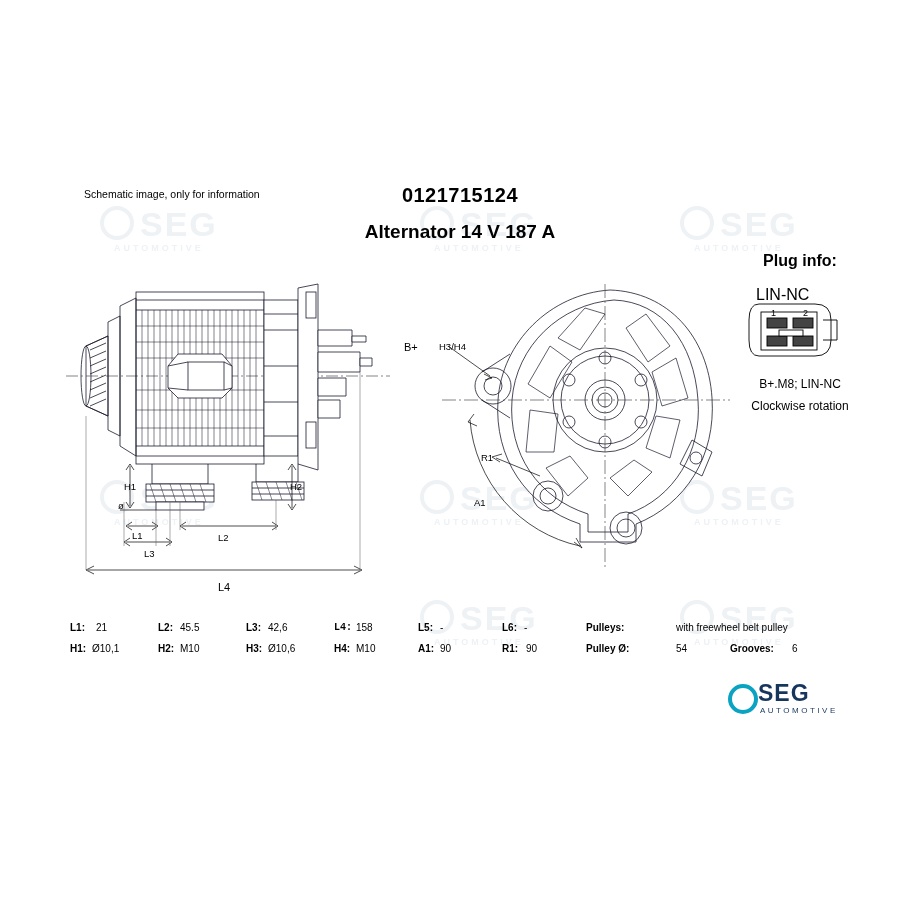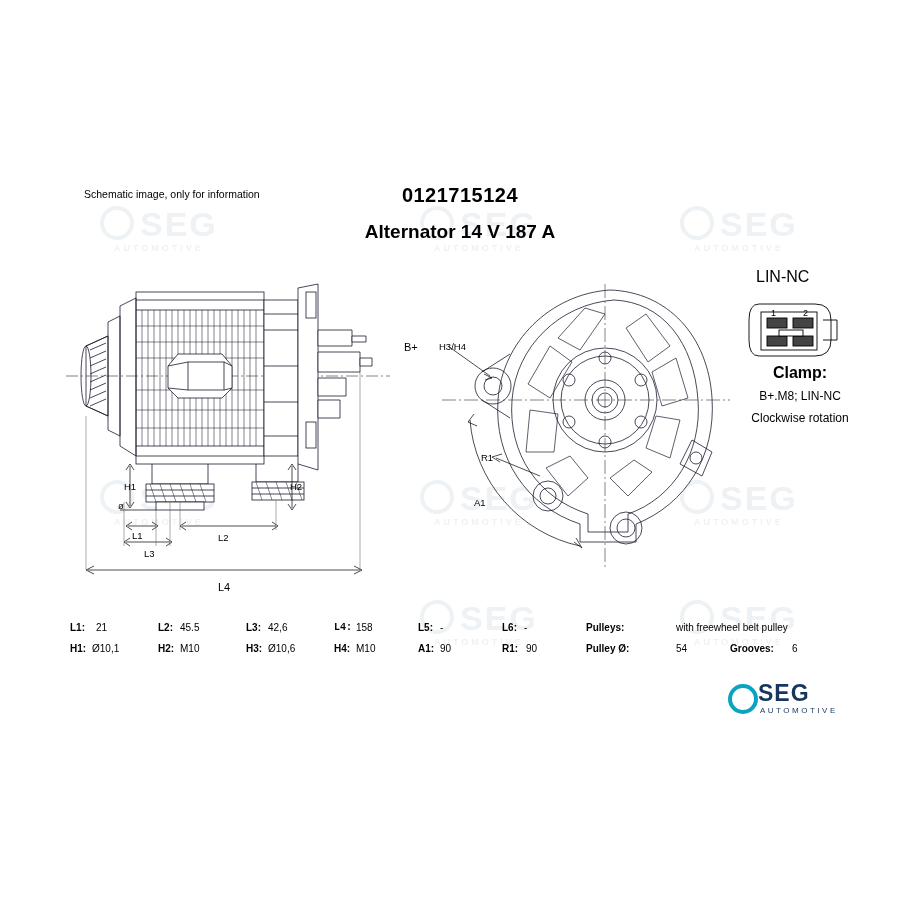--- a/index.html
+++ b/index.html
@@ -363,23 +363,23 @@
       <path d="M18,66 L60,96"></path>
       <path d="M54,94 L62,98 L55,100"></path>
     </g>
   </svg>
 
   <div class="dlabel small" style="left:439px; top:341px;">H3/H4</div>
   <div class="dlabel small" style="left:481px; top:452px;">R1</div>
   <div class="dlabel small" style="left:474px; top:497px;">A1</div>
 
   <div class="info-col">
+    <div class="info-head plug">Plug info:</div>
     <div class="info-sub" style="text-align:left; padding-left:56px;">LIN-NC</div>
     <div class="info-gap-1"></div>
-    <div class="info-head clamp-head">Clamp:</div>
     <div class="clamp-val">B+.M8; LIN-NC</div>
     <div class="rot-val">Clockwise rotation</div>
   </div>
 
   <div class="plug-wrap">
     <svg width="96" height="70">
       <g stroke="#000" fill="none" stroke-width="0.9">
         <path d="M14,8 L70,8 Q86,8 86,24 L86,44 Q86,60 70,60 L14,60 Q4,60 4,44 L4,24 Q4,8 14,8 Z" fill="#ffffff"></path>
         <rect x="16" y="16" width="56" height="38" fill="#ffffff"></rect>
         <rect x="22" y="22" width="20" height="10" fill="#444"></rect>

